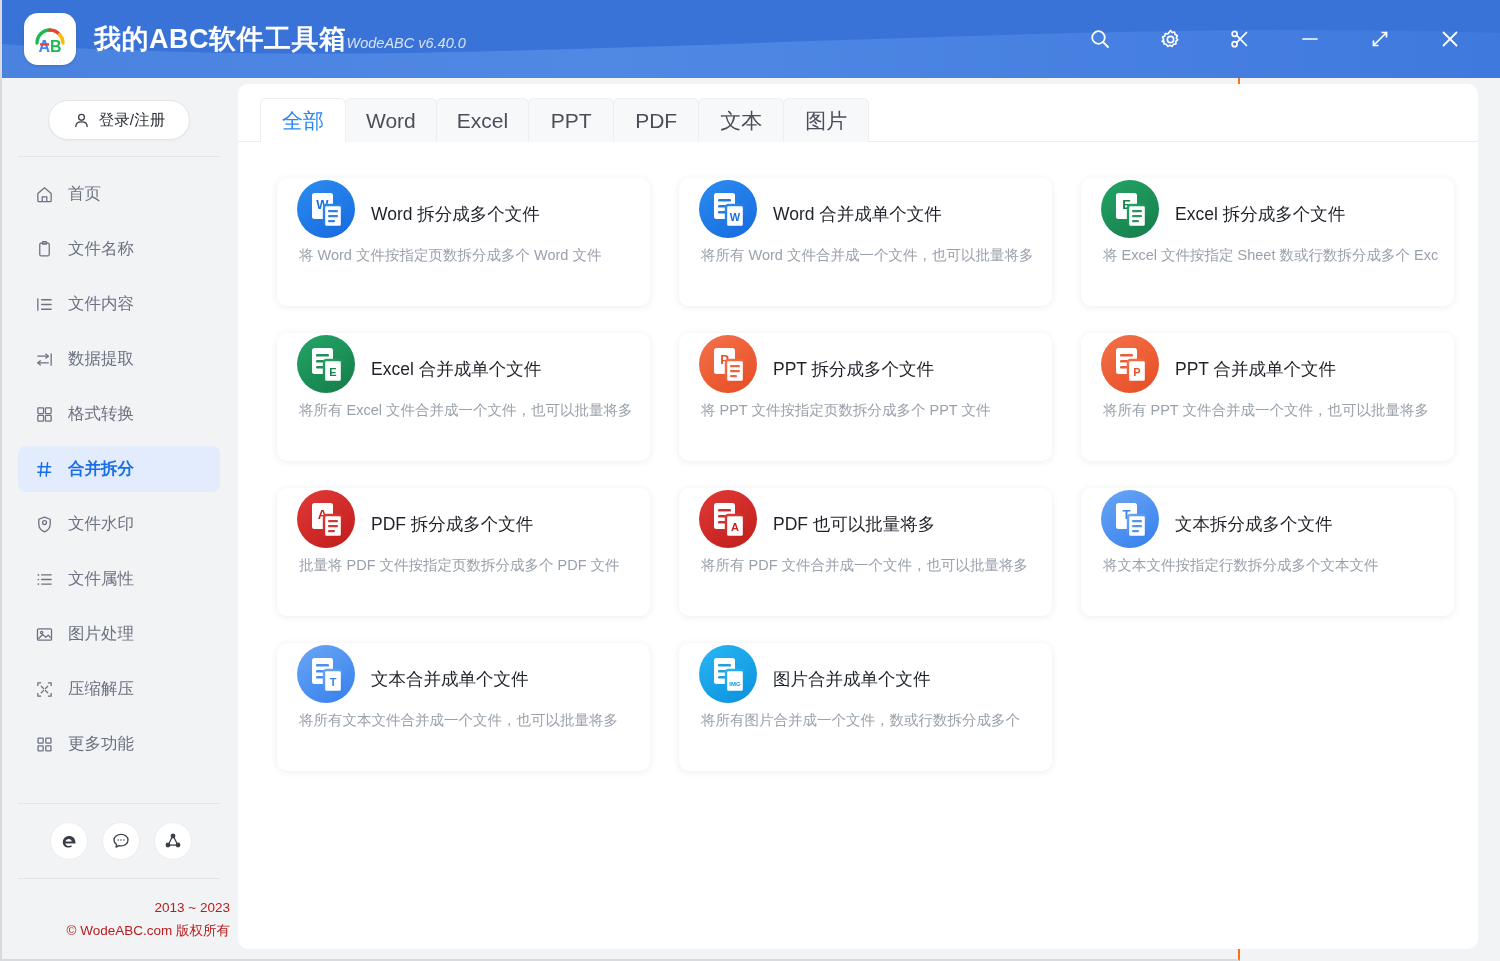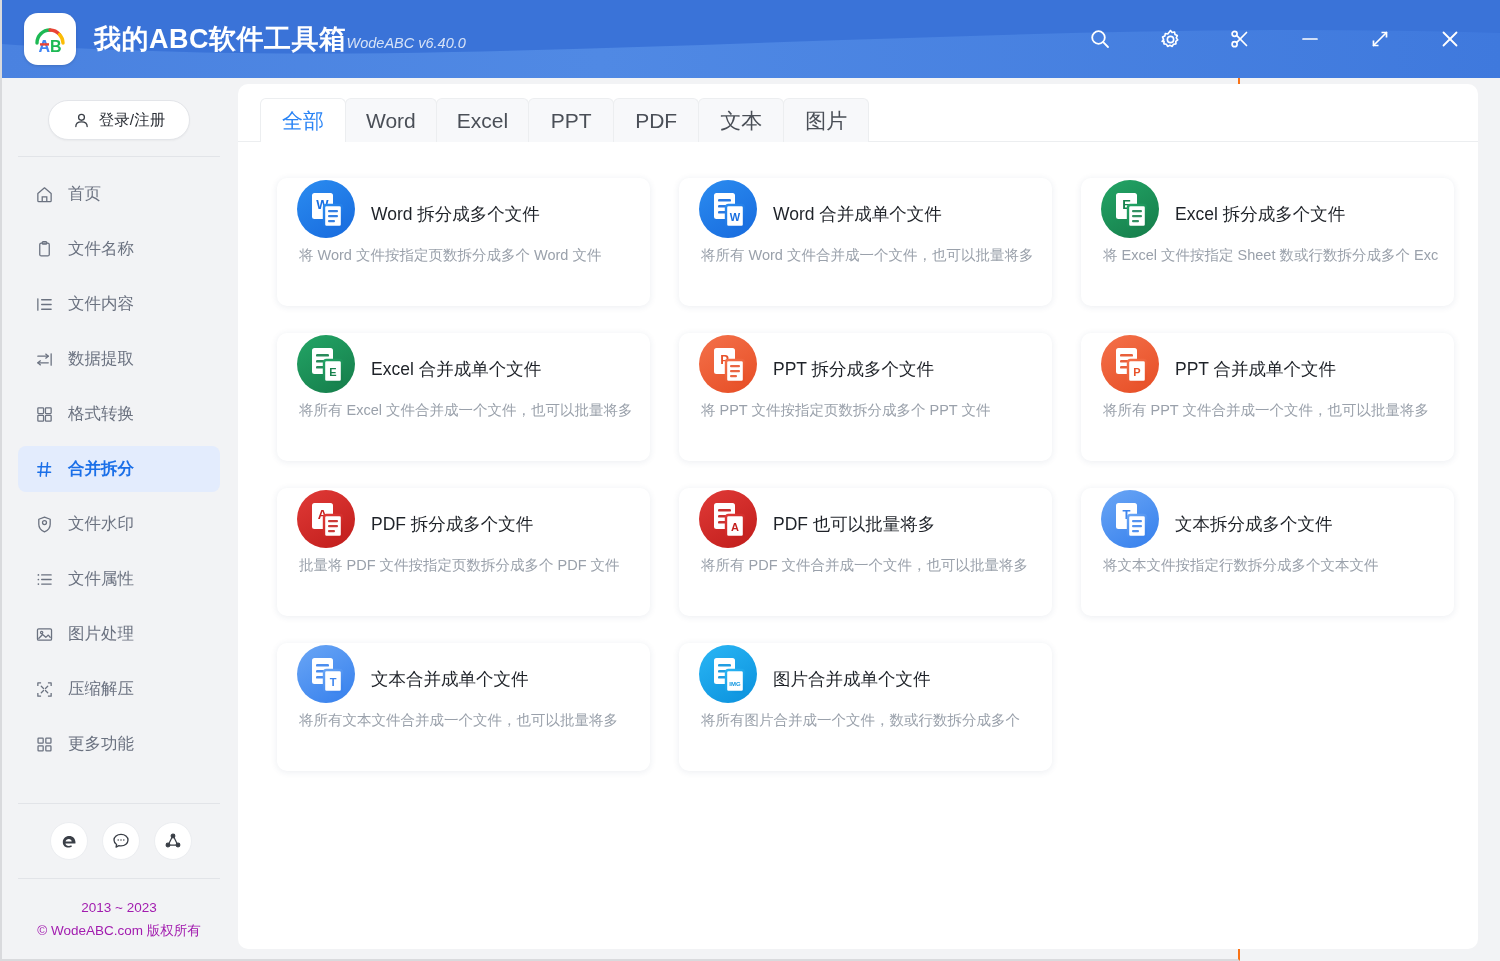--- a/index.html
+++ b/index.html
@@ -124,23 +124,23 @@
     width: 38px; height: 38px;
     border-radius: 50%;
     background: #ffffff;
     border: 1px solid #eceef1;
     display: flex; align-items: center; justify-content: center;
     cursor: pointer;
     color: #3a3f47;
   }
   .foot-sep { height: 1px; background: #e2e4e8; margin: 0 10px; }
   .copyright {
-    text-align: center;
+    text-align: right;
     padding: 18px 0 16px 0;
-    color: #a21caf;
+    color: #b91c1c;
     font-size: 13.5px;
     line-height: 1.7;
   }
 
   
   .content {
     position: absolute;
     left: 236px; top: 84px;
     width: 1240px; height: 865px;
     background: #ffffff;

